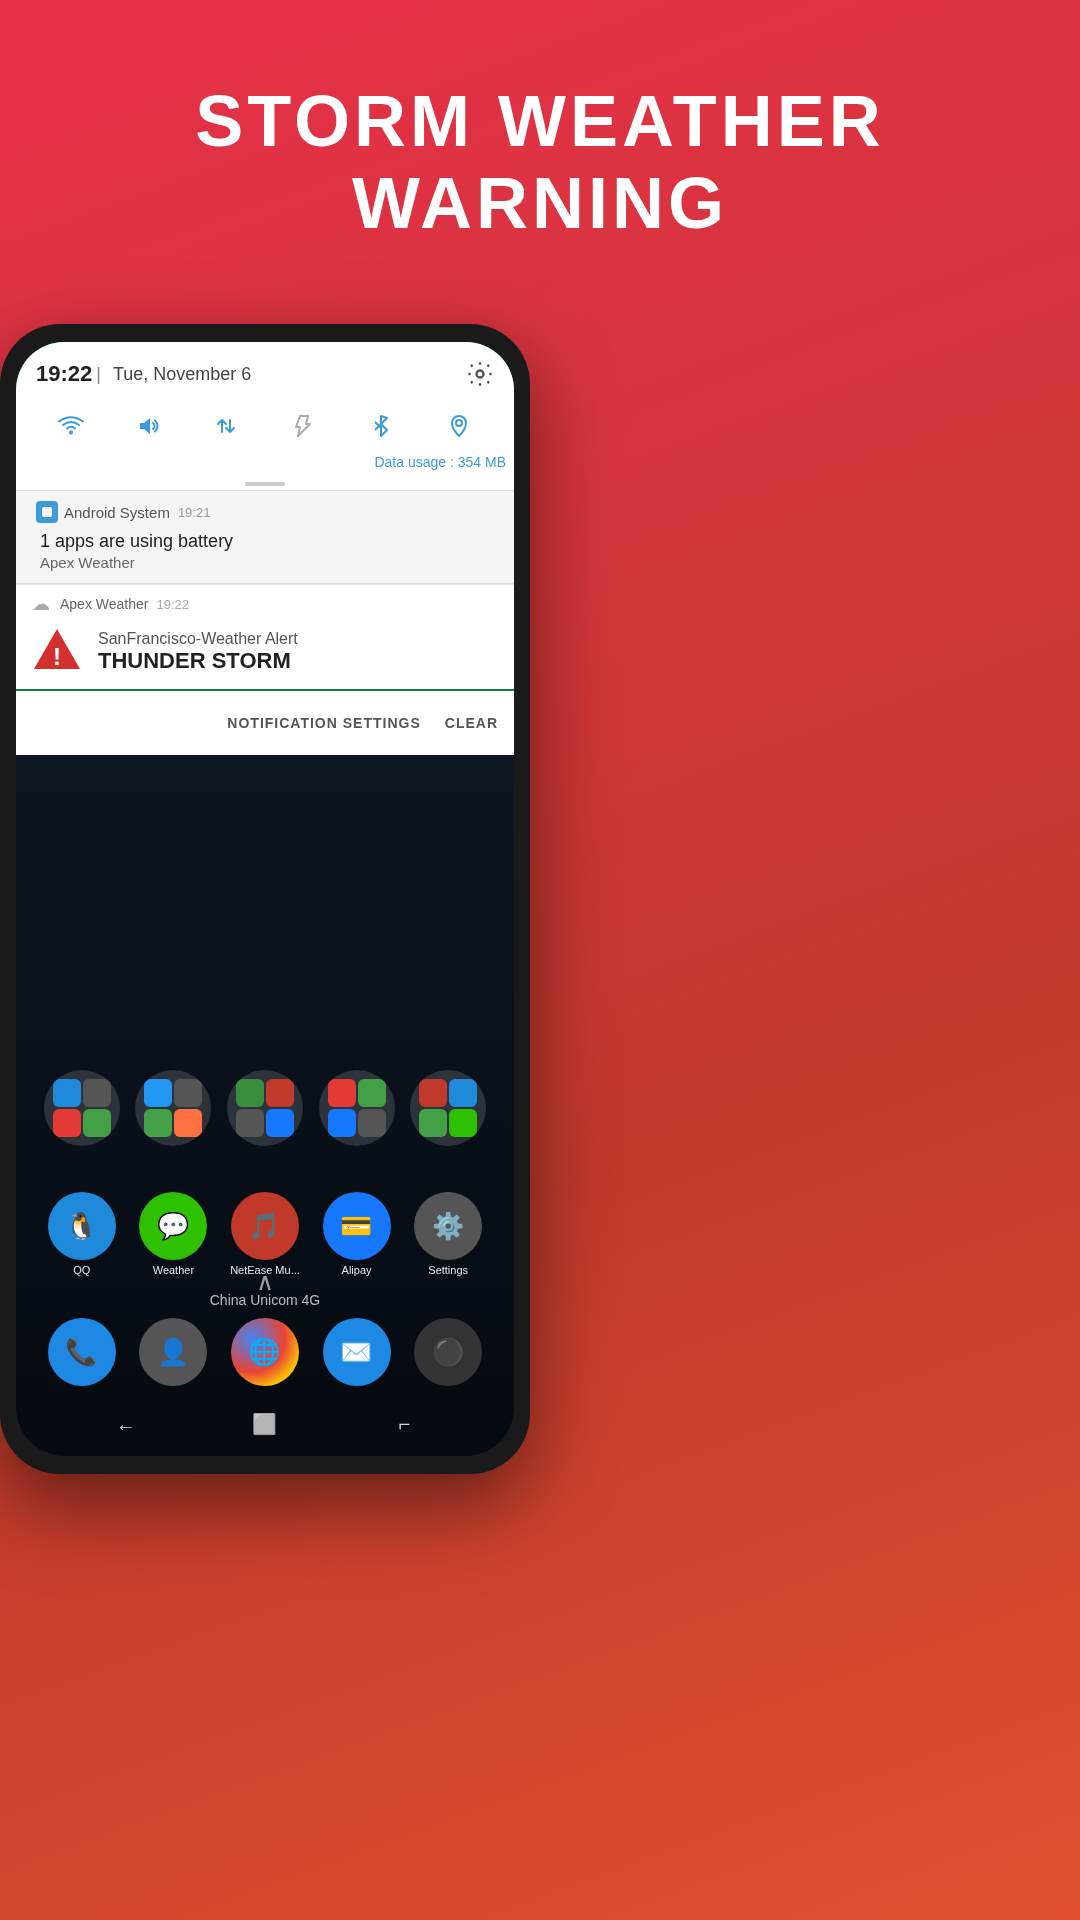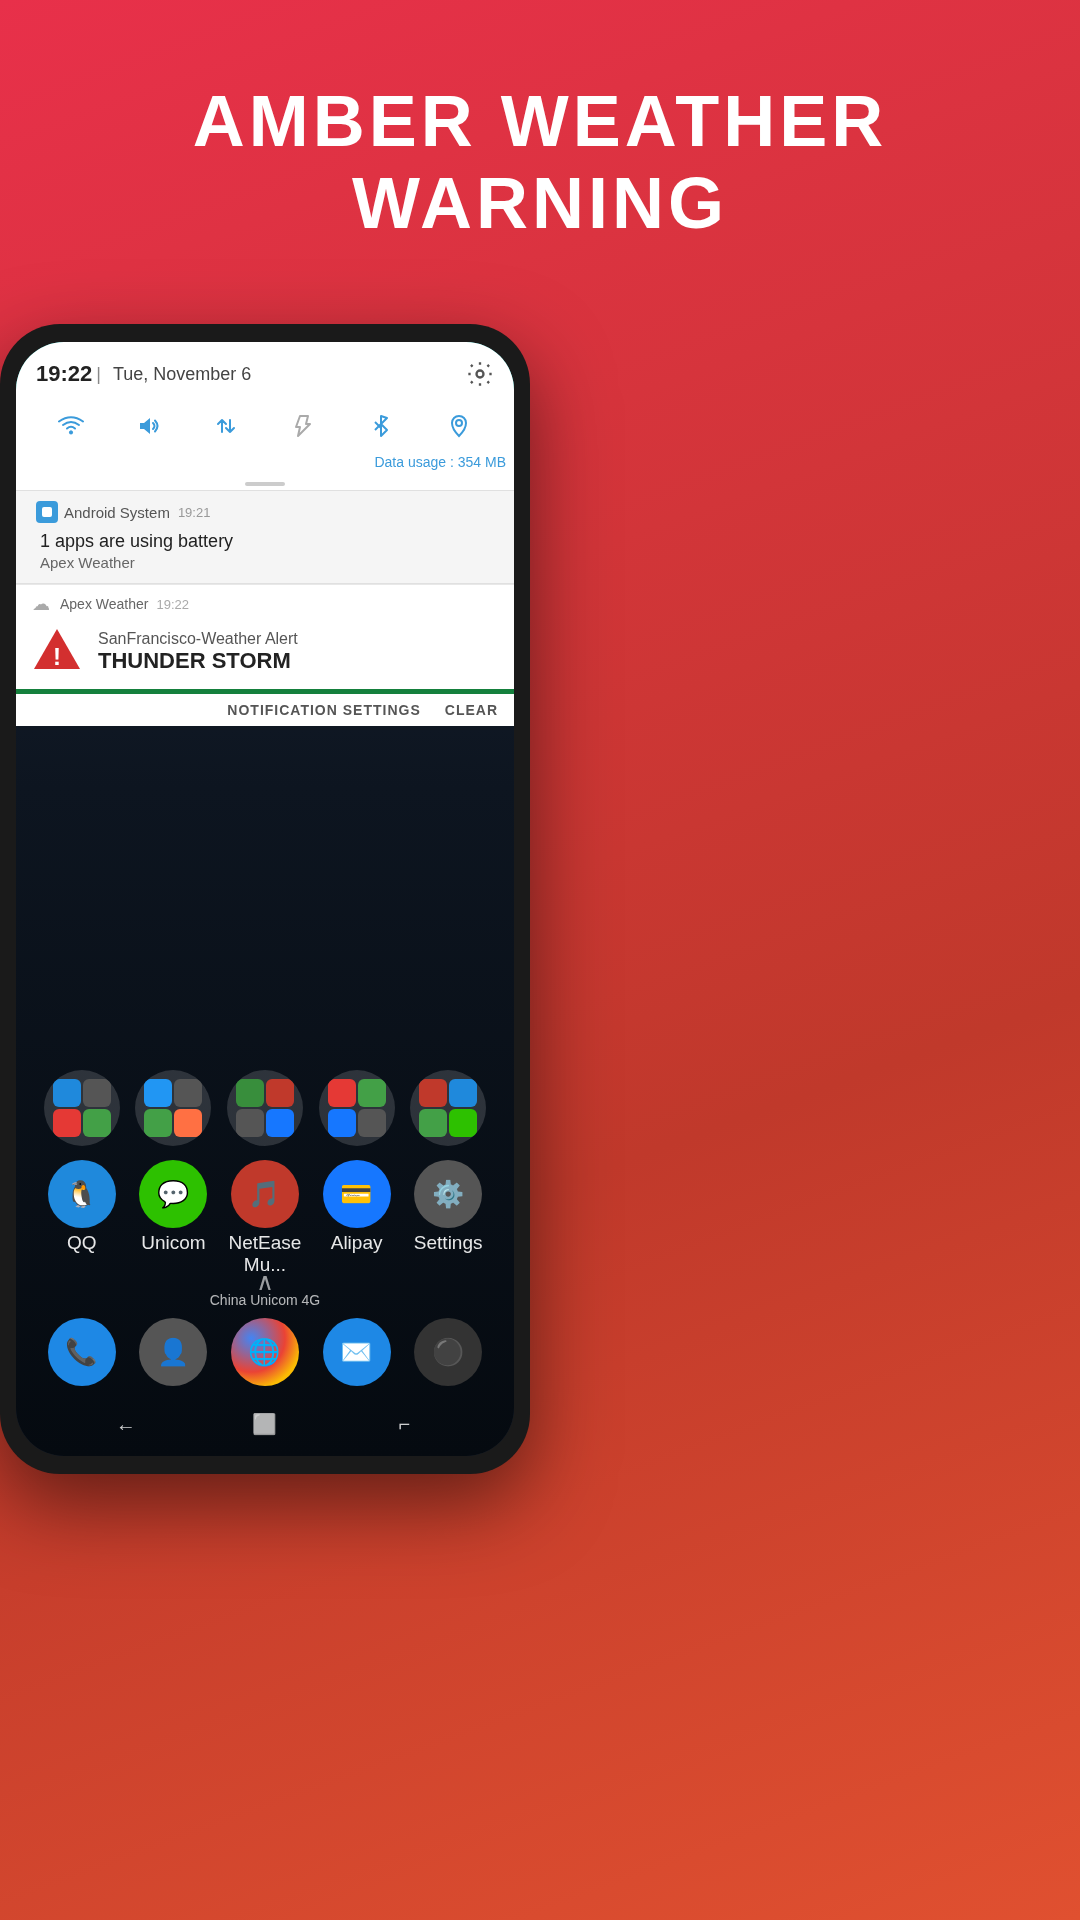--- a/index.html
+++ b/index.html
@@ -266,22 +266,22 @@
       font-size: 22px;
       font-weight: 700;
       color: #222;
     }
 
     
     .notif-actions {
       display: flex;
       align-items: center;
       justify-content: flex-end;
-      padding: 8px 16px;
-      border-top: 5px solid #15803d;
+      padding: 24px 16px;
+      border-top: 2px solid #15803d;
       background: white;
     }
 
     .notif-action-btn {
       font-size: 14px;
       font-weight: 600;
       color: #555;
       text-transform: uppercase;
       letter-spacing: 1px;
       margin-left: 24px;
@@ -387,23 +387,23 @@
       display: flex;
       align-items: center;
       justify-content: center;
       margin-bottom: 4px;
       font-size: 26px;
       color: white;
       font-weight: bold;
     }
 
     .app-label {
-      font-size: 19px;
+      font-size: 11px;
       color: rgba(255,255,255,0.9);
-      text-align: center;
+      text-align: right;
     }
 
     .app-qq { background: #1f89dc; }
     .app-wechat { background: #2dc100; }
     .app-netease { background: #c0392b; }
     .app-alipay { background: #1677ff; }
     .app-settings { background: #555; }
 
     
     .drawer-handle {
@@ -479,21 +479,21 @@
       justify-content: center;
       color: rgba(255,255,255,0.8);
       font-size: 20px;
     }
   </style>
 </head>
 <body>
 
 <div>
 
-  <div class="page-title">AMBER WEATHER WARNING</div>
+  <div class="page-title">STORM WEATHER WARNING</div>
 
   <div class="phone-wrapper">
     <div class="phone-frame">
       <div class="phone-screen">
 
         <div class="home-screen">
 
           <div class="boat-scene">
             <svg class="sailboat" width="160" height="200" viewBox="0 0 160 200">
 
@@ -554,21 +554,21 @@
             </div>
           </div>
 
           <div class="app-icons-row">
             <div class="app-item">
               <div class="app-icon app-qq">🐧</div>
               <span class="app-label">QQ</span>
             </div>
             <div class="app-item">
               <div class="app-icon app-wechat">💬</div>
-              <span class="app-label">Unicom</span>
+              <span class="app-label">Weather</span>
             </div>
             <div class="app-item">
               <div class="app-icon app-netease">🎵</div>
               <span class="app-label">NetEase Mu...</span>
             </div>
             <div class="app-item">
               <div class="app-icon app-alipay">💳</div>
               <span class="app-label">Alipay</span>
             </div>
             <div class="app-item">

